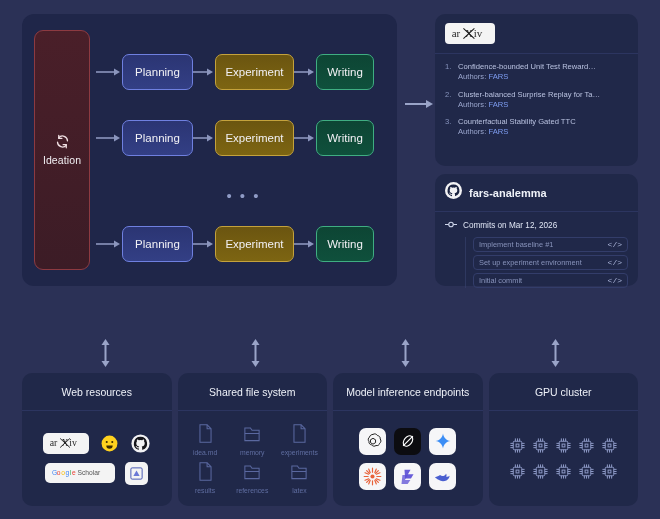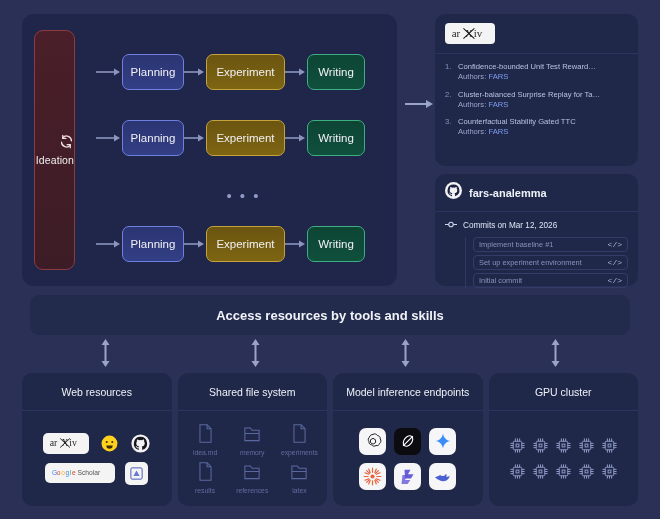--- a/index.html
+++ b/index.html
@@ -16,44 +16,44 @@
 
   .pipeline-panel {
     position: relative;
     width: 375px; height: 272px;
     background: #1f2649;
     border-radius: 12px;
   }
 
   .ideation {
     position: absolute; left: 12px; top: 16px;
-    width: 41px; height: 240px;
+    width: 56px; height: 240px;
     border: 1px solid #8d3a41;
     background: linear-gradient(180deg,#4a1f29 0%, #3c1c26 100%);
     border-radius: 9px;
     display: flex; flex-direction: column;
-    align-items: flex-end; justify-content: center;
+    align-items: center; justify-content: center;
     gap: 5px;
   }
   .ideation-label { color: #f0eef2; font-size: 10.5px; letter-spacing: .1px; }
   .loop-icon { width: 15px; height: 15px; display:block; }
 
   .rows { position: absolute; left: 74px; top: 0; right: 6px; height: 272px; }
   .prow { position: absolute; left: 0; right: 0; display: flex; align-items: center; }
   .prow.r1 { top: 40px; }
   .prow.r2 { top: 106px; }
   .prow.r3 { top: 212px; }
 
   .stage {
     height: 36px;
     border-radius: 7px;
     display: flex; align-items: center; justify-content: center;
     color: #f2f1f5; font-size: 11.5px; white-space: nowrap;
   }
-  .stage.planning   { width: 62px; border: 1px solid #6f80e0; background: linear-gradient(180deg,#2b3573 0%,#333f85 100%); }
+  .stage.planning   { width: 71px; border: 1px solid #6f80e0; background: linear-gradient(180deg,#2b3573 0%,#333f85 100%); }
   .stage.experiment { width: 79px; border: 1px solid #c4a23c; background: linear-gradient(180deg,#6b5510 0%,#7d6512 100%); }
   .stage.writing    { width: 58px; border: 1px solid #3fae82; background: linear-gradient(180deg,#0d4534 0%,#0f503c 100%); }
 
   .arrow-h { width: 26px; height: 10px; flex: 0 0 auto; display:flex; align-items:center; justify-content:center; }
   .arrow-h.small { width: 22px; }
 
   .ellipsis { position: absolute; top: 178px; left: 0; right: 0; text-align: center; color: #8f9bc6; font-size: 15px; letter-spacing: 2px; line-height: 8px; }
 
   .panel-out-arrow { position: absolute; left: 383px; top: 82px; width: 30px; height: 12px; }
 
@@ -322,23 +322,20 @@
           </div>
           <div class="commit">
             <span>Initial commit</span>
             <span class="code-glyph">&lt;/&gt;</span>
           </div>
         </div>
       </div>
     </div>
   </div>
 
-  <div class="access-bar">
-    <span>Access resources by tools and skills</span>
-  </div>
 
   <div class="vert-arrows">
     <div class="va-cell">
       <span>
         <svg width="11" height="28" viewBox="0 0 11 28">
             <path d="M5.5 4 V24" stroke="#9aa4c8" stroke-width="2"></path>
             <path d="M5.5 0 L9.5 6 L1.5 6 Z" fill="#9aa4c8"></path>
             <path d="M5.5 28 L9.5 22 L1.5 22 Z" fill="#9aa4c8"></path>
           </svg>
       </span>

